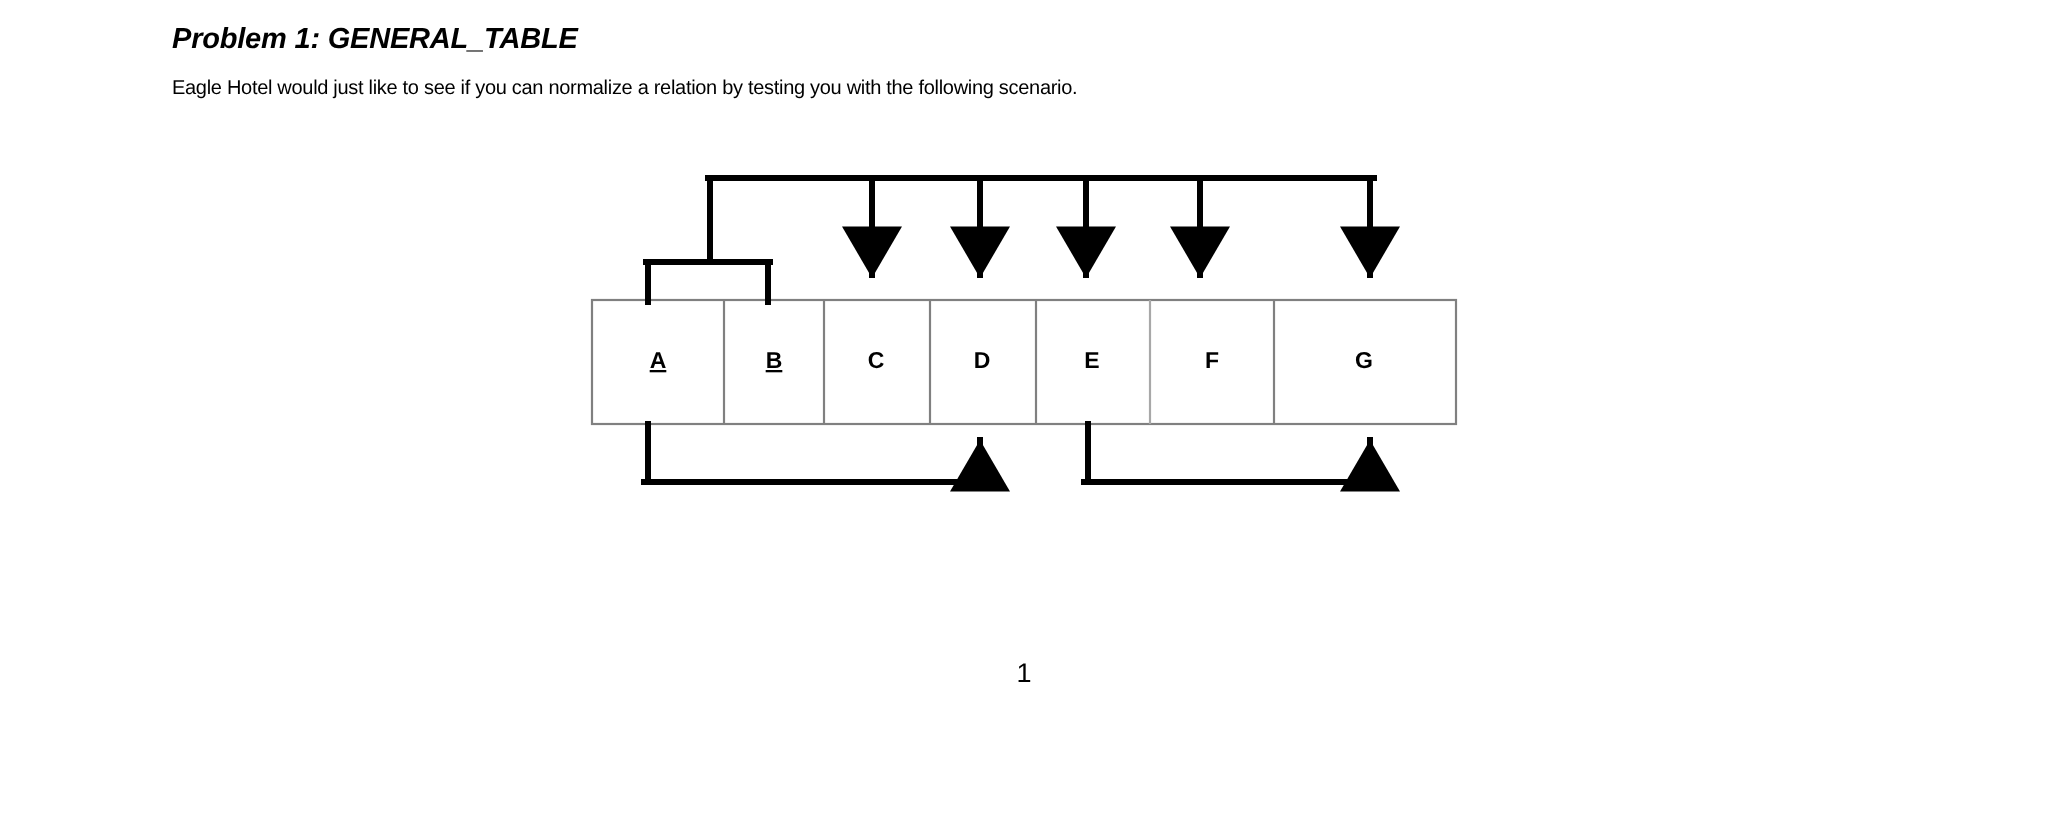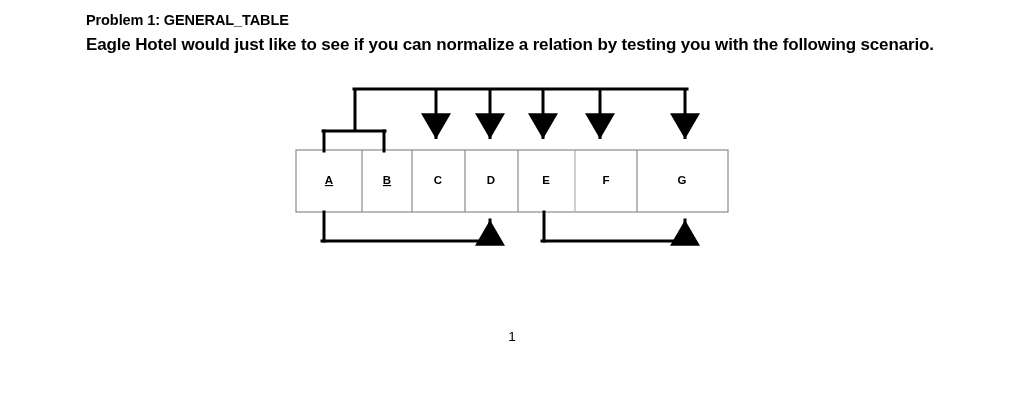--- a/index.html
+++ b/index.html
@@ -24,24 +24,25 @@
     top: 10px;
     width: 860px;
   }
   .problem-title {
     font-size: 14.5px;
     font-weight: bold;
     letter-spacing: -0.1px;
     line-height: 20px;
     margin: 0;
     white-space: nowrap;
+    font-style: italic;
   }
   .problem-desc {
-    font-size: 17px;
-    font-weight: bold;
+    font-size: 10px;
+    font-weight: normal;
     line-height: 19px;
     margin: 5px 0 0 0;
     letter-spacing: -0.15px;
     white-space: nowrap;
   }
 
   
   .diagram-wrap {
     position: absolute;
     left: 0;

